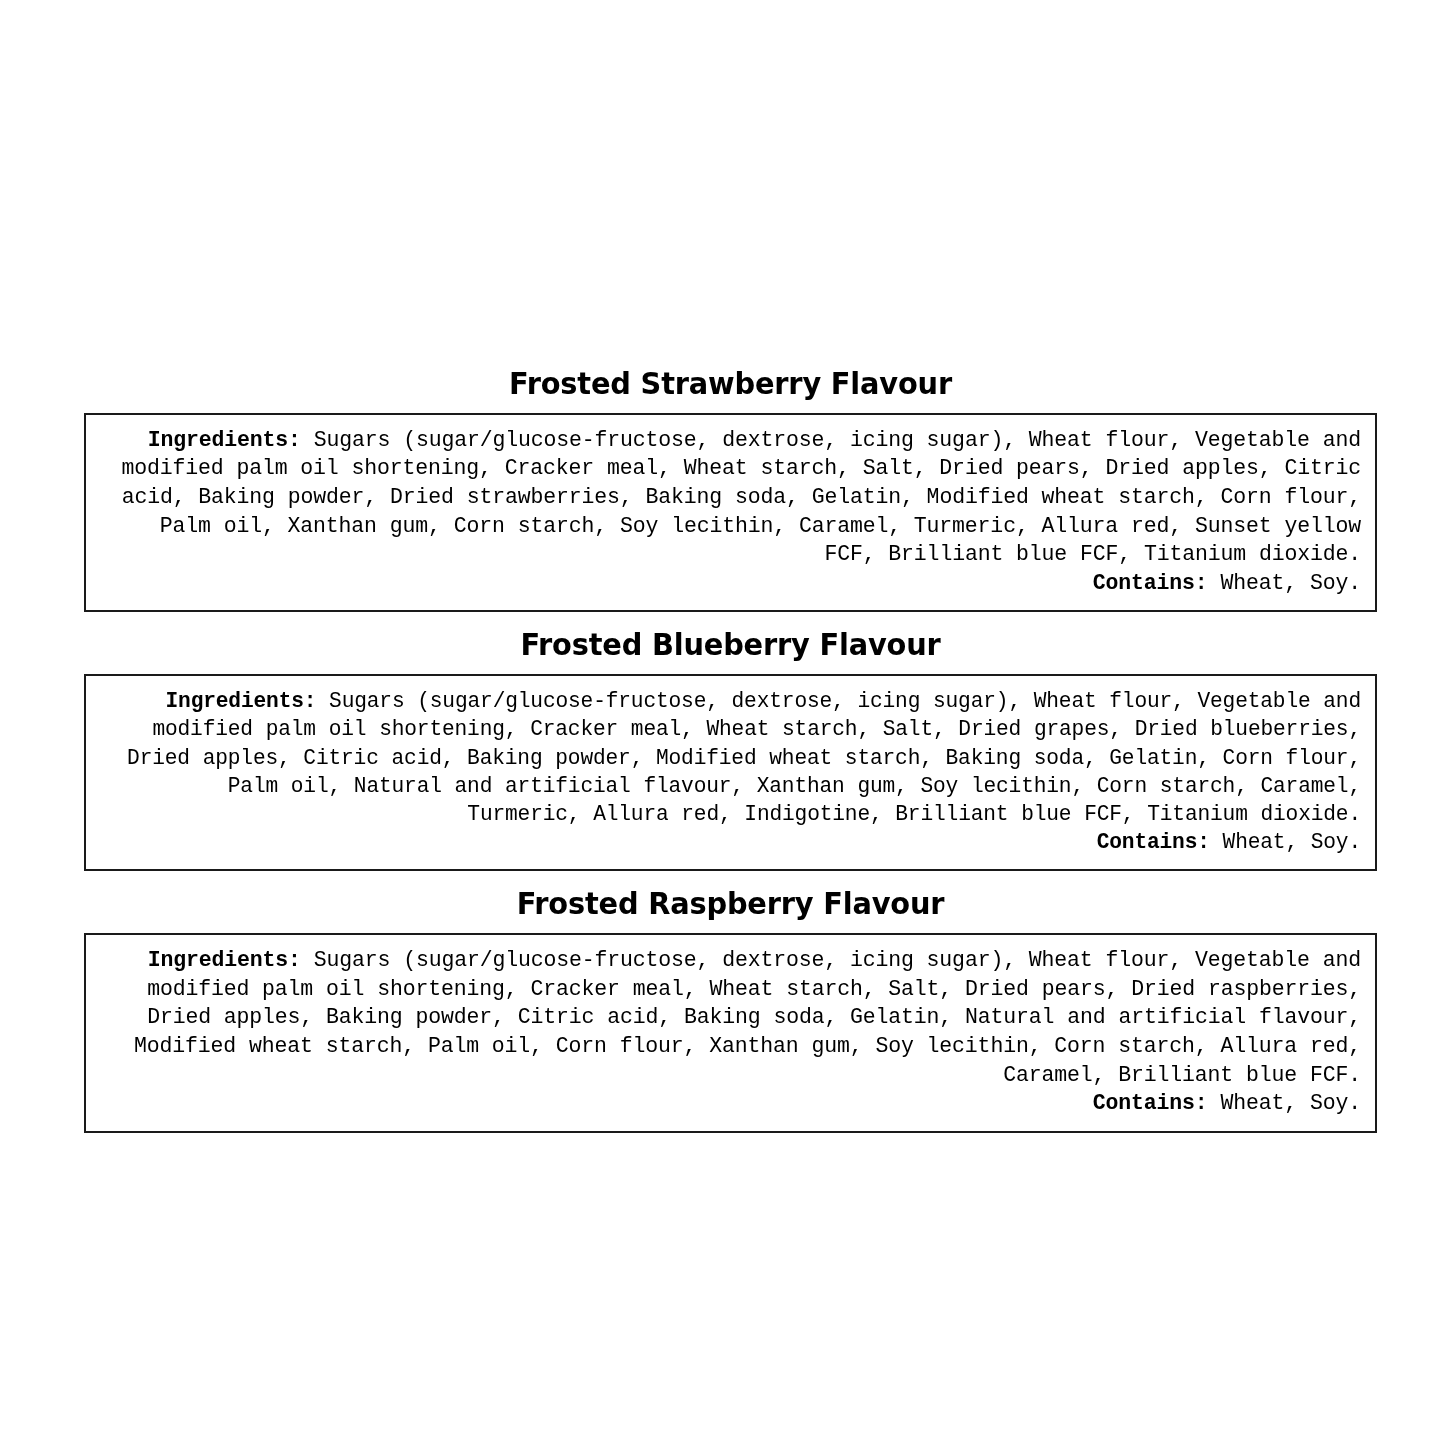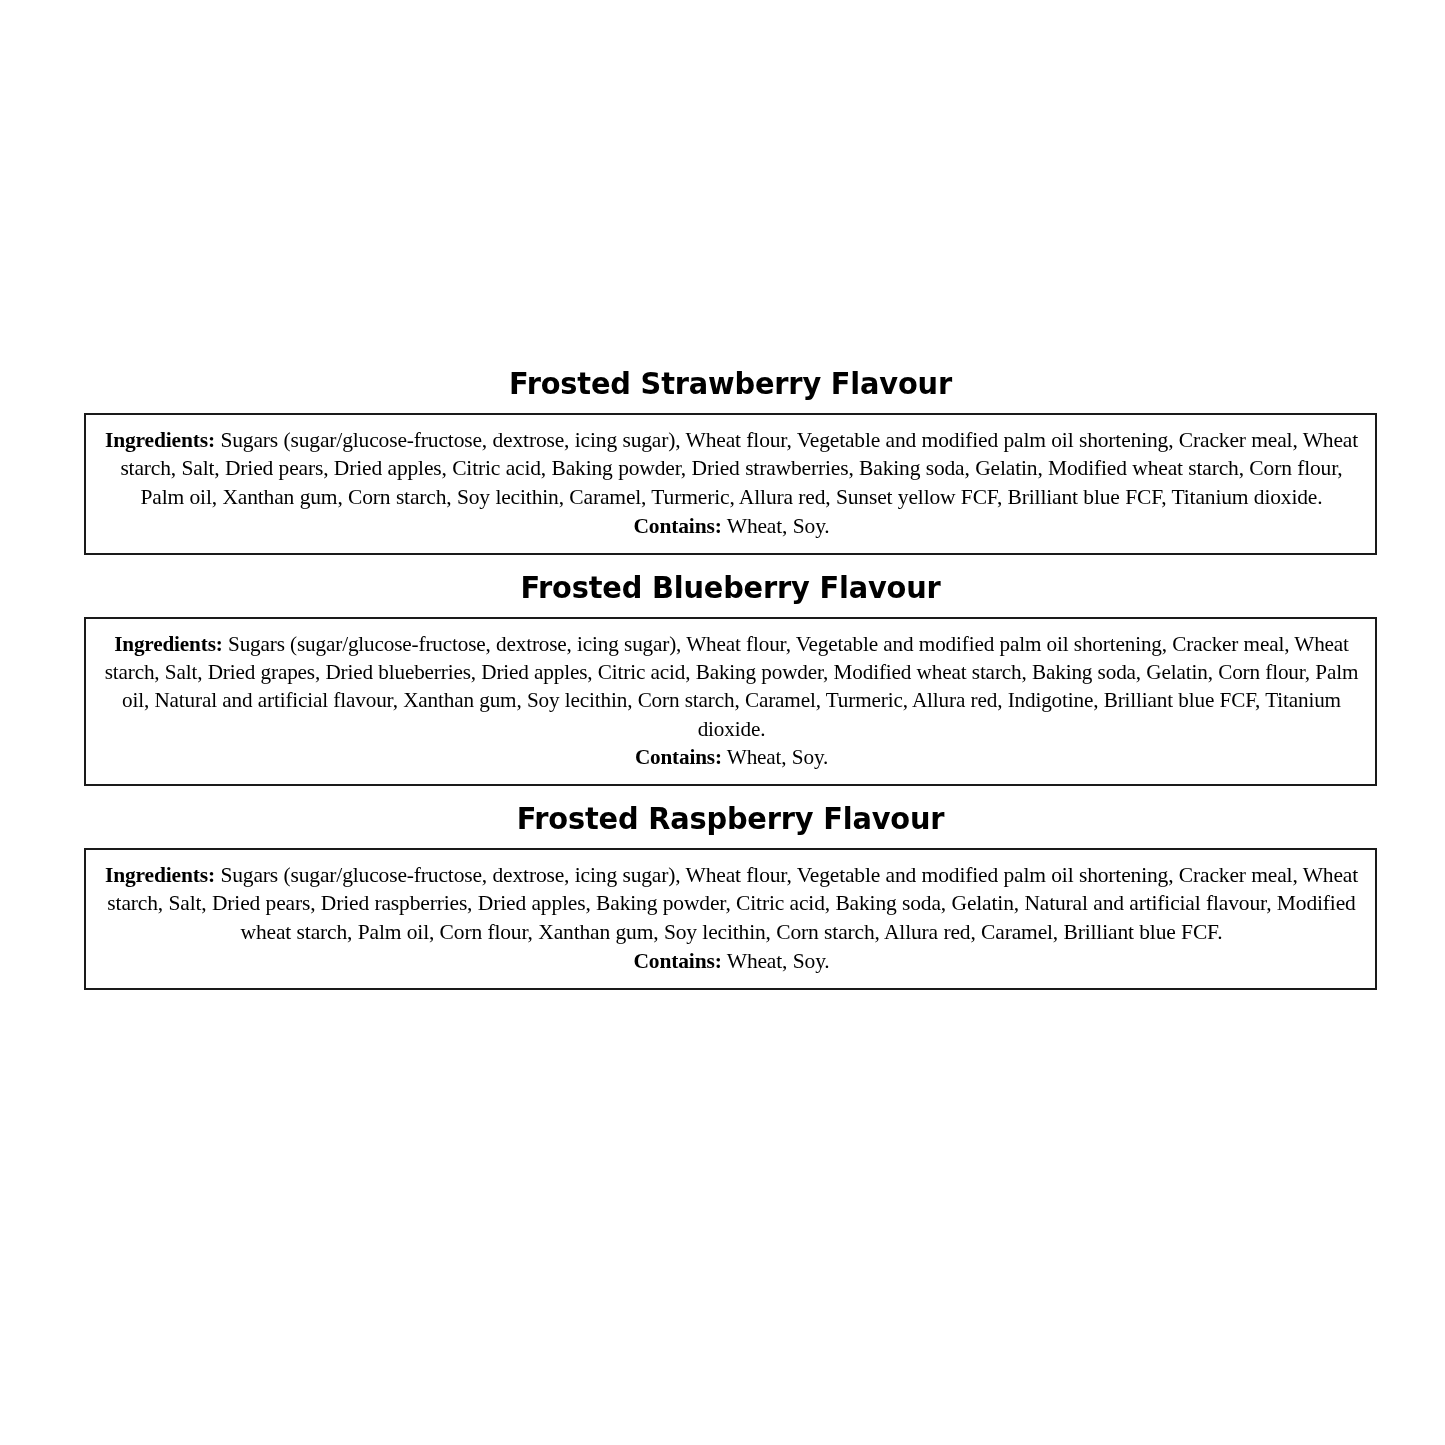--- a/index.html
+++ b/index.html
@@ -41,25 +41,25 @@
     padding: 8px 0 8px 0;
     transform: scaleX(0.93);
     transform-origin: center center;
   }
   .ingredients-box {
     border: 2px solid #1a1a1a;
     box-sizing: border-box;
     padding: 11px 14px 13px 16px;
   }
   .ing-text {
-    font-family: Liberation Serif, serif;
+    font-family: Liberation Mono, monospace;
     font-size: 21.5px;
     line-height: 1.33;
     letter-spacing: -0.15px;
-    text-align: center;
+    text-align: right;
     word-spacing: 0.2px;
   }
   .ing-text b {
     font-weight: bold;
   }
   .sp-strawberry .ing-text { font-size: 21.5px; }
   .sp-blueberry .ing-text { font-size: 21.2px; }
   .sp-raspberry .ing-text { font-size: 21.5px; }
   .gap-between {
     height: 4px;

